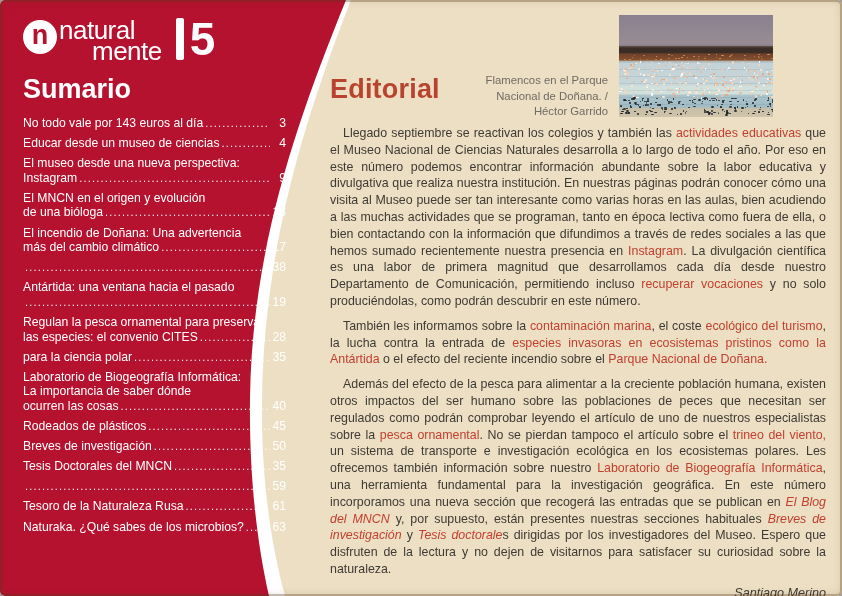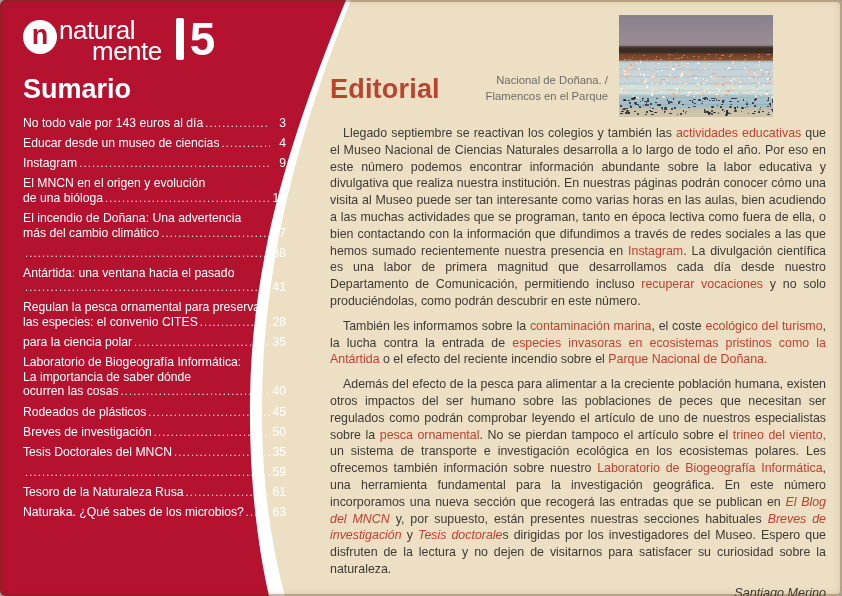--- a/index.html
+++ b/index.html
@@ -103,20 +103,21 @@
           </div>
         </div>
         <div class="toc-item">
           <div class="toc-last">
             <span class="toc-text">Educar desde un museo de ciencias</span>
             <span class="toc-leader">..............................................................................................................</span>
             <span class="toc-page">4</span>
           </div>
         </div>
         <div class="toc-item">
+          <div class="toc-line">El museo desde una nueva perspectiva:</div>
           <div class="toc-last">
             <span class="toc-text">Instagram</span>
             <span class="toc-leader">..............................................................................................................</span>
             <span class="toc-page">9</span>
           </div>
         </div>
         <div class="toc-item">
           <div class="toc-line">El MNCN en el origen y evolución</div>
           <div class="toc-last">
             <span class="toc-text">de una bióloga</span>
@@ -135,21 +136,21 @@
         <div class="toc-item">
           <div class="toc-last">
             <span class="toc-leader">..............................................................................................................</span>
             <span class="toc-page">38</span>
           </div>
         </div>
         <div class="toc-item">
           <div class="toc-line">Antártida: una ventana hacia el pasado</div>
           <div class="toc-last">
             <span class="toc-leader">..............................................................................................................</span>
-            <span class="toc-page">41</span>
+            <span class="toc-page">19</span>
           </div>
         </div>
         <div class="toc-item">
           <div class="toc-line">Regulan la pesca ornamental para preservar</div>
           <div class="toc-last">
             <span class="toc-text">las especies: el convenio CITES</span>
             <span class="toc-leader">..............................................................................................................</span>
             <span class="toc-page">28</span>
           </div>
         </div>
@@ -733,22 +734,23 @@
         <div class="dot" style="left: 103.085px; top: 85.0959px; width: 2.75616px; height: 1.11063px; background: rgb(53, 58, 61);"></div>
         <div class="dot" style="left: 147.92px; top: 91.2708px; width: 2.03666px; height: 1.1467px; background: rgb(31, 36, 40);"></div>
         <div class="dot" style="left: 124.109px; top: 84.3885px; width: 1.31885px; height: 1.63519px; background: rgb(39, 44, 48);"></div>
         <div class="dot" style="left: 121.672px; top: 95.914px; width: 1.4828px; height: 1.32855px; background: rgb(31, 36, 40);"></div>
         <div class="dot" style="left: 32.0247px; top: 98.6296px; width: 2.85995px; height: 1.24742px; background: rgb(31, 36, 40);"></div>
         <div class="dot" style="left: 118.039px; top: 85.9487px; width: 1.58761px; height: 1.19568px; background: rgb(39, 44, 48);"></div>
       </div>
   </div>
 
   <div class="caption">
+      <div>Flamencos en el Parque</div>
       <div>Nacional de Doñana. /</div>
-      <div>Flamencos en el Parque</div>
+      <div>Héctor Garrido</div>
     </div>
 
   <div class="main">
     <h1 class="editorial-heading">Editorial</h1>
     <div class="body-text">
         <p><span>Llegado septiembre se reactivan los colegios y también las </span><span class="seg-r">actividades educativas</span><span> que el Museo Nacional de Ciencias Naturales desarrolla a lo largo de todo el año. Por eso en este número podemos encontrar información abundante sobre la labor educativa y divulgativa que realiza nuestra institución.  En nuestras páginas podrán conocer cómo una visita al Museo puede ser tan interesante como varias horas en las aulas, bien acudiendo a las muchas actividades que se programan, tanto en época lectiva como fuera de ella, o bien contactando con la información que difundimos a través de redes sociales a las que hemos sumado recientemente nuestra presencia en </span><span class="seg-r">Instagram</span><span>. La divulgación científica es una labor de primera magnitud que desarrollamos cada día desde nuestro Departamento de Comunicación, permitiendo incluso </span><span class="seg-r">recuperar vocaciones</span><span> y no solo produciéndolas, como podrán descubrir en este número.</span></p>
         <p><span>También les informamos sobre la </span><span class="seg-r">contaminación marina</span><span>, el coste </span><span class="seg-r">ecológico del turismo</span><span>, la lucha contra la entrada de </span><span class="seg-r">especies invasoras en ecosistemas pristinos como la Antártida</span><span> o el efecto del reciente incendio sobre el </span><span class="seg-r">Parque Nacional de Doñana.</span></p>
         <p><span>Además del efecto de la pesca para alimentar a la creciente población humana, existen otros impactos del ser humano sobre las poblaciones de peces que necesitan ser regulados como podrán comprobar leyendo el artículo de uno de nuestros especialistas sobre la </span><span class="seg-r">pesca ornamental</span><span>. No se pierdan tampoco el artículo sobre el </span><span class="seg-r">trineo del viento,</span><span> un sistema de transporte e investigación ecológica en los ecosistemas polares. Les ofrecemos también información sobre nuestro </span><span class="seg-r">Laboratorio de Biogeografía Informática</span><span>, una herramienta fundamental para la investigación geográfica. En este número incorporamos una nueva sección que recogerá las entradas que se publican en </span><span class="seg-ri">El Blog del MNCN</span><span> y, por supuesto, están presentes nuestras secciones habituales </span><span class="seg-ri">Breves de investigación</span><span> y </span><span class="seg-ri">Tesis doctorale</span><span>s dirigidas por los investigadores del Museo. Espero que disfruten de la lectura y  no dejen de visitarnos para satisfacer su curiosidad sobre la naturaleza.</span></p>
       </div>
     <div class="signature">

